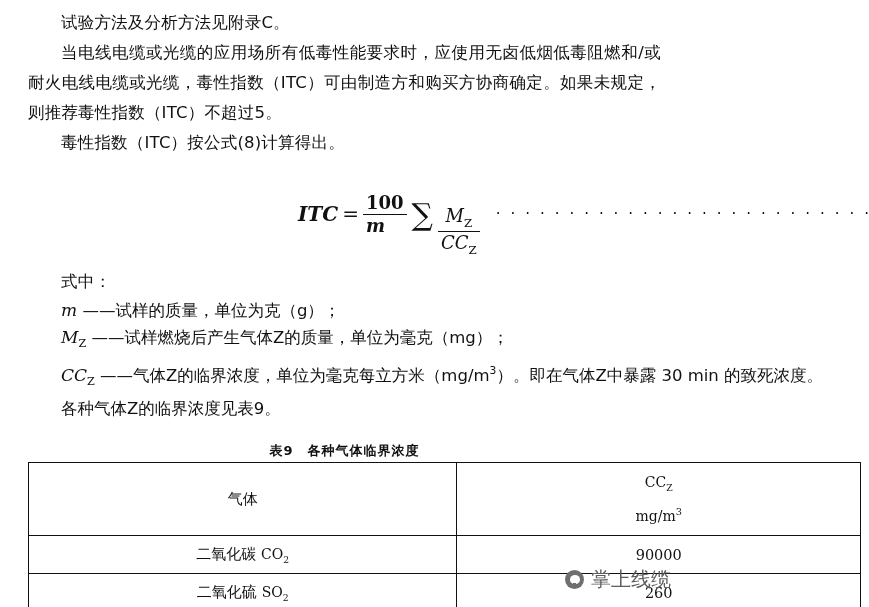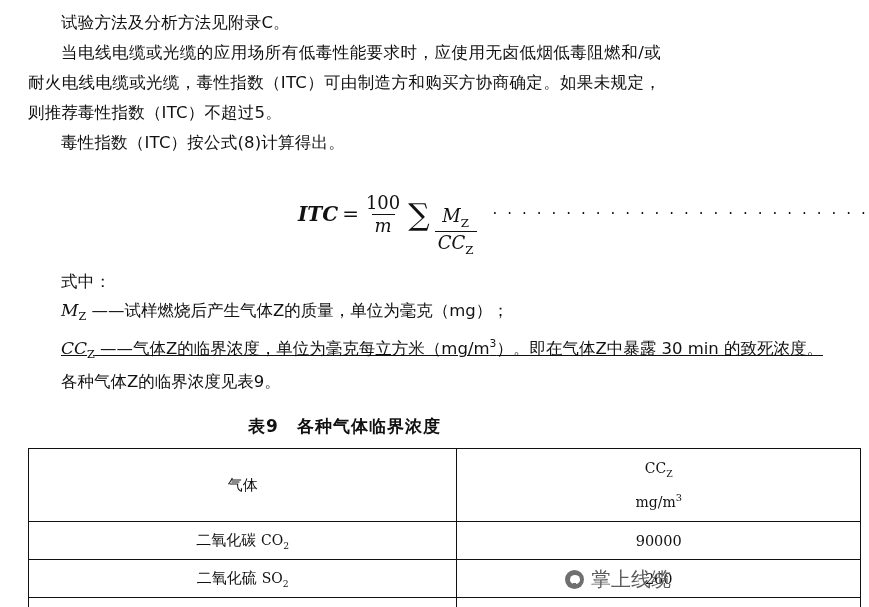--- a/index.html
+++ b/index.html
@@ -48,25 +48,25 @@
     font-weight: bold;
   }
   .eq {
     font-family: "DejaVu Serif", "Liberation Serif", serif;
     font-size: 20px;
     margin-right: 4px;
   }
   .frac {
     display: inline-flex;
     flex-direction: column;
-    align-items: center;
     vertical-align: middle;
     font-family: "DejaVu Serif", "Liberation Serif", serif;
     font-size: 18px;
     line-height: 1.12;
+    font-weight: bold;
   }
   .frac .num {
     padding: 0 3px 1px 3px;
   }
   .frac .den {
     padding: 1px 3px 0 3px;
     border-top: 1.3px solid #111;
     font-style: italic;
   }
   .sigma {
@@ -116,24 +116,24 @@
     line-height: 27px;
     white-space: nowrap;
   }
   .sym {
     font-family: "DejaVu Serif", "Liberation Serif", serif;
     font-style: italic;
     font-size: 17px;
   }
   .table-title {
     text-align: center;
-    font-size: 17px;
+    font-size: 13px;
     font-weight: bold;
     margin-top: 20px;
-    margin-bottom: 10px;
+    margin-bottom: 2px;
     letter-spacing: 1px;
   }
   table.gas {
     width: 833px;
     border-collapse: collapse;
     table-layout: fixed;
     font-size: 15px;
   }
   table.gas td {
     border: 1px solid #111;
@@ -221,27 +221,31 @@
       <span class="num"><span>M</span><span class="sub">Z</span></span>
       <span class="den"><span>CC</span><span class="sub">Z</span></span>
     </span>
     <span class="dots">· · · · · · · · · · · · · · · · · · · · · · · · · · · · ·</span>
 
   </div>
 
   <div class="defs">
     <div class="para" style="text-indent:33px;">式中：</div>
 
+    <div class="def-line" style="padding-left:33px;">
+      <span class="sym">m</span>
+      <span>——</span><span>试样的质量，单位为克（g）；</span>
+    </div>
 
     <div class="def-line" style="padding-left:33px;">
       <span class="sym"><span>M</span><span class="sub">Z</span></span>
       <span>——</span><span>试样燃烧后产生气体Z的质量，单位为毫克（mg）；</span>
     </div>
 
-    <div class="def-line" style="padding-left:33px;text-decoration:underline;">
+    <div class="def-line" style="padding-left:33px;">
       <span class="sym"><span>CC</span><span class="sub">Z</span></span>
       <span>——</span><span>气体Z的临界浓度，单位为毫克每立方米（mg/m</span><sup style="font-size:0.65em;">3</sup><span>）。即在气体Z中暴露 30 min 的致死浓度。</span>
     </div>
 
     <div class="def-line" style="padding-left:33px;">各种气体Z的临界浓度见表9。</div>
   </div>
 
   <div class="table-title">表9　各种气体临界浓度</div>
 
   <table class="gas">

